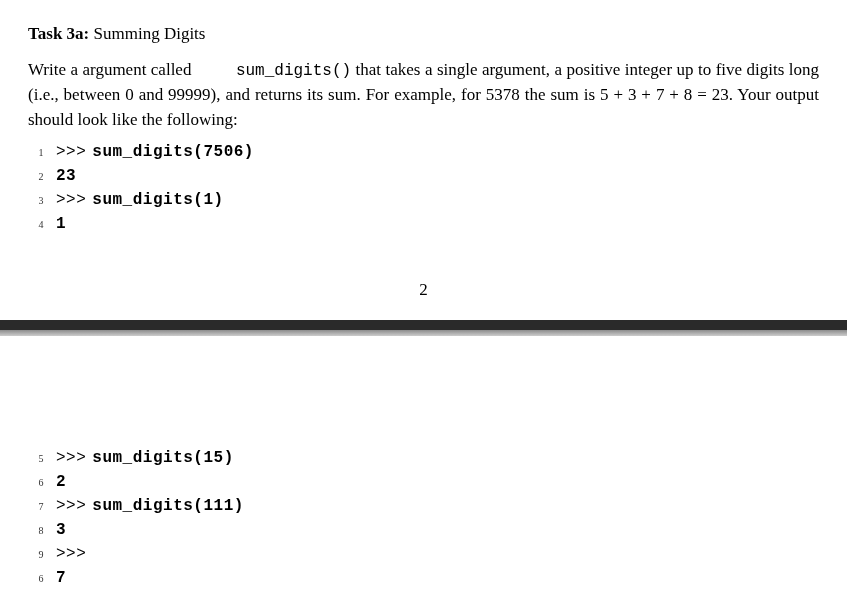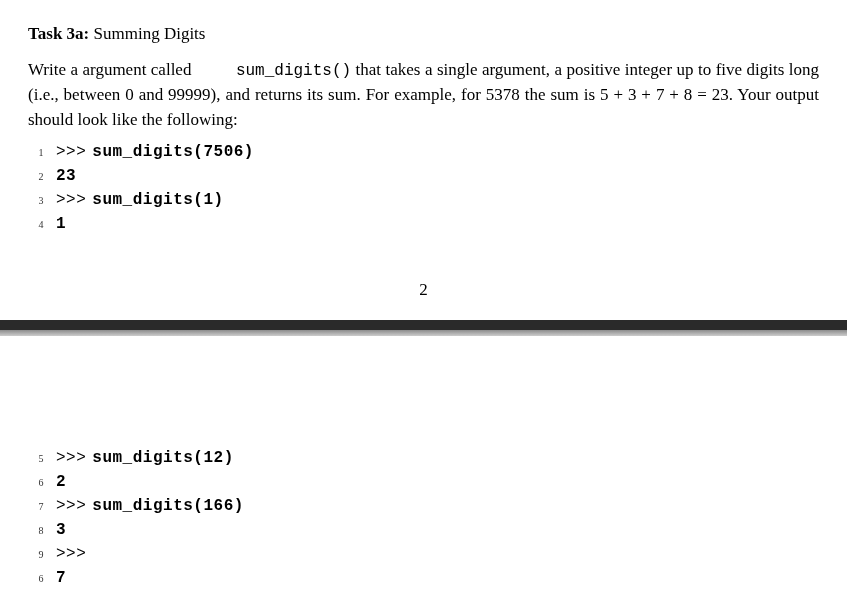--- a/index.html
+++ b/index.html
@@ -115,30 +115,30 @@
 </div>
 
 <div class="page-number">2</div>
 
 <div class="divider"></div>
 
 <div class="code-block">
   <div class="code-line">
     <span class="lineno">5</span>
     <span class="prompt">&gt;&gt;&gt;</span>
-    <span class="fn">sum_digits(12)</span>
+    <span class="fn">sum_digits(15)</span>
   </div>
   <div class="code-line">
     <span class="lineno">6</span>
     <span class="output">2</span>
   </div>
   <div class="code-line">
     <span class="lineno">7</span>
     <span class="prompt">&gt;&gt;&gt;</span>
-    <span class="fn">sum_digits(166)</span>
+    <span class="fn">sum_digits(111)</span>
   </div>
   <div class="code-line">
     <span class="lineno">8</span>
     <span class="output">3</span>
   </div>
   <div class="code-line">
     <span class="lineno">9</span>
     <span class="prompt">&gt;&gt;&gt;</span>
   </div>
   <div class="code-line">

